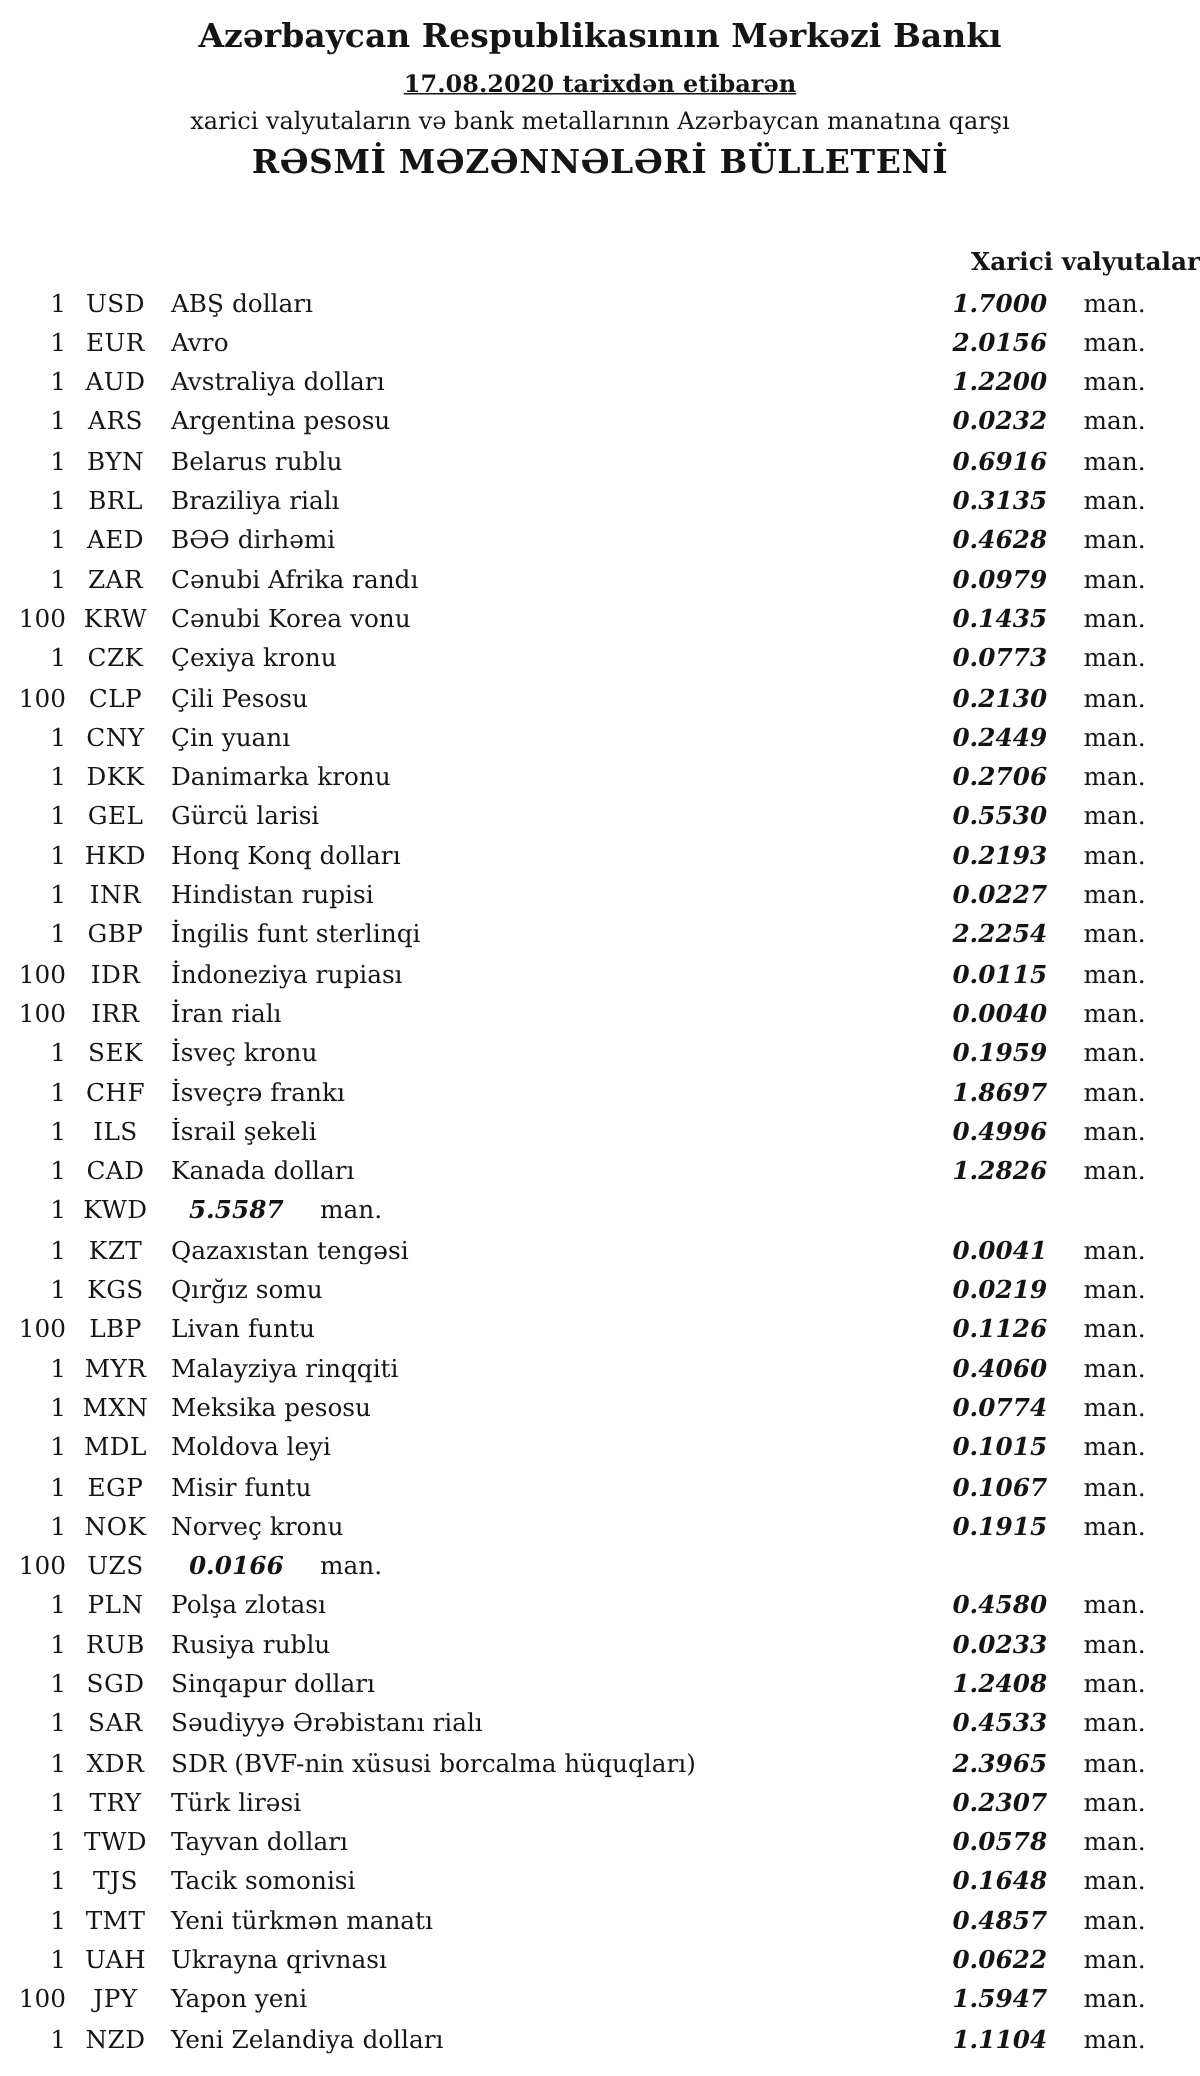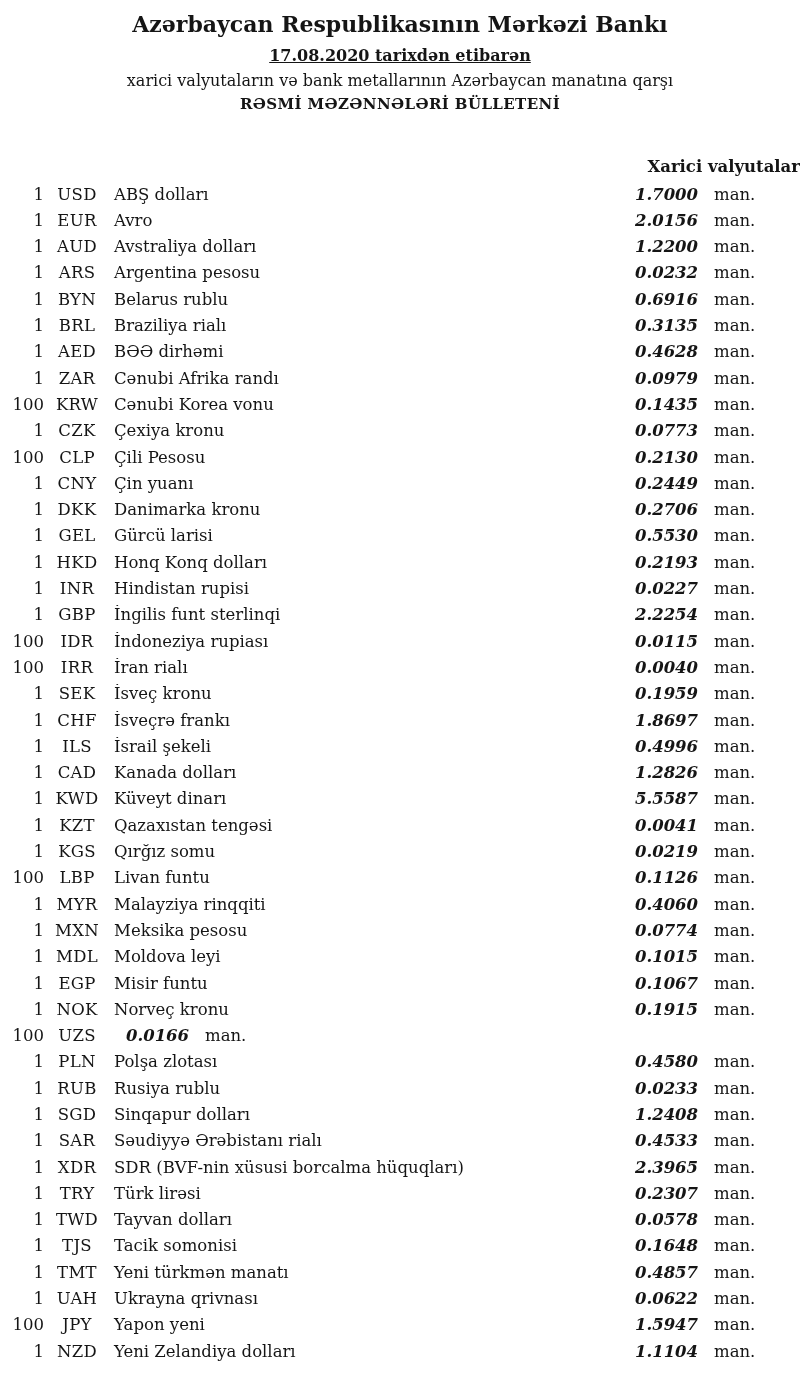--- a/index.html
+++ b/index.html
@@ -8,29 +8,29 @@
     width: 800px;
     height: 1384px;
     font-family: "DejaVu Serif", "Liberation Serif", serif;
     color: #151515;
     overflow: hidden;
   }
   .header { text-align: center; padding-top: 10px; }
   .title { font-size: 22px; font-weight: bold; line-height: 1.3; }
   .date-line { font-size: 16px; font-weight: bold; margin-top: 7px; text-decoration: underline; }
   .subject-line { font-size: 16px; font-weight: normal; margin-top: 6px; }
-  .bulletin-line { font-size: 15px; font-weight: bold; margin-top: 5px; letter-spacing: 0.4px; }
+  .bulletin-line { font-size: 22px; font-weight: bold; margin-top: 5px; letter-spacing: 0.4px; }
   .section-title { text-align: right; font-size: 16.5px; font-weight: bold; margin-top: 44px; }
   .table { width: 772px; margin-top: 9px; }
   .row { display: flex; align-items: baseline; height: 26.3px; font-size: 16.5px; }
   .qty  { width: 44px; text-align: right; flex: none; }
   .code { width: 66px; text-align: center; flex: none; letter-spacing: 0.3px; }
   .name { flex: 1; padding-left: 4px; white-space: nowrap; overflow: hidden; }
   .rate { width: 95px; text-align: center; font-weight: bold; font-style: italic; flex: none; }
-  .unit { width: 58px; text-align: left; flex: none; }
+  .unit { width: 58px; text-align: center; flex: none; }
 </style>
 </head>
 <body>
 
 <div class="header">
   <div class="title">Azərbaycan Respublikasının Mərkəzi Bankı</div>
   <div class="date-line">17.08.2020 tarixdən etibarən</div>
   <div class="subject-line">xarici valyutaların və bank metallarının Azərbaycan manatına qarşı</div>
   <div class="bulletin-line">RƏSMİ MƏZƏNNƏLƏRİ BÜLLETENİ</div>
 </div>
@@ -218,21 +218,20 @@
     <span class="qty">1</span>
     <span class="code">CAD</span>
     <span class="name">Kanada dolları</span>
     <span class="rate">1.2826</span>
     <span class="unit">man.</span>
   </div>
 
   <div class="row">
     <span class="qty">1</span>
     <span class="code">KWD</span>
-    <span class="name">Küveyt dinarı</span>
     <span class="rate">5.5587</span>
     <span class="unit">man.</span>
   </div>
 
   <div class="row">
     <span class="qty">1</span>
     <span class="code">KZT</span>
     <span class="name">Qazaxıstan tengəsi</span>
     <span class="rate">0.0041</span>
     <span class="unit">man.</span>

